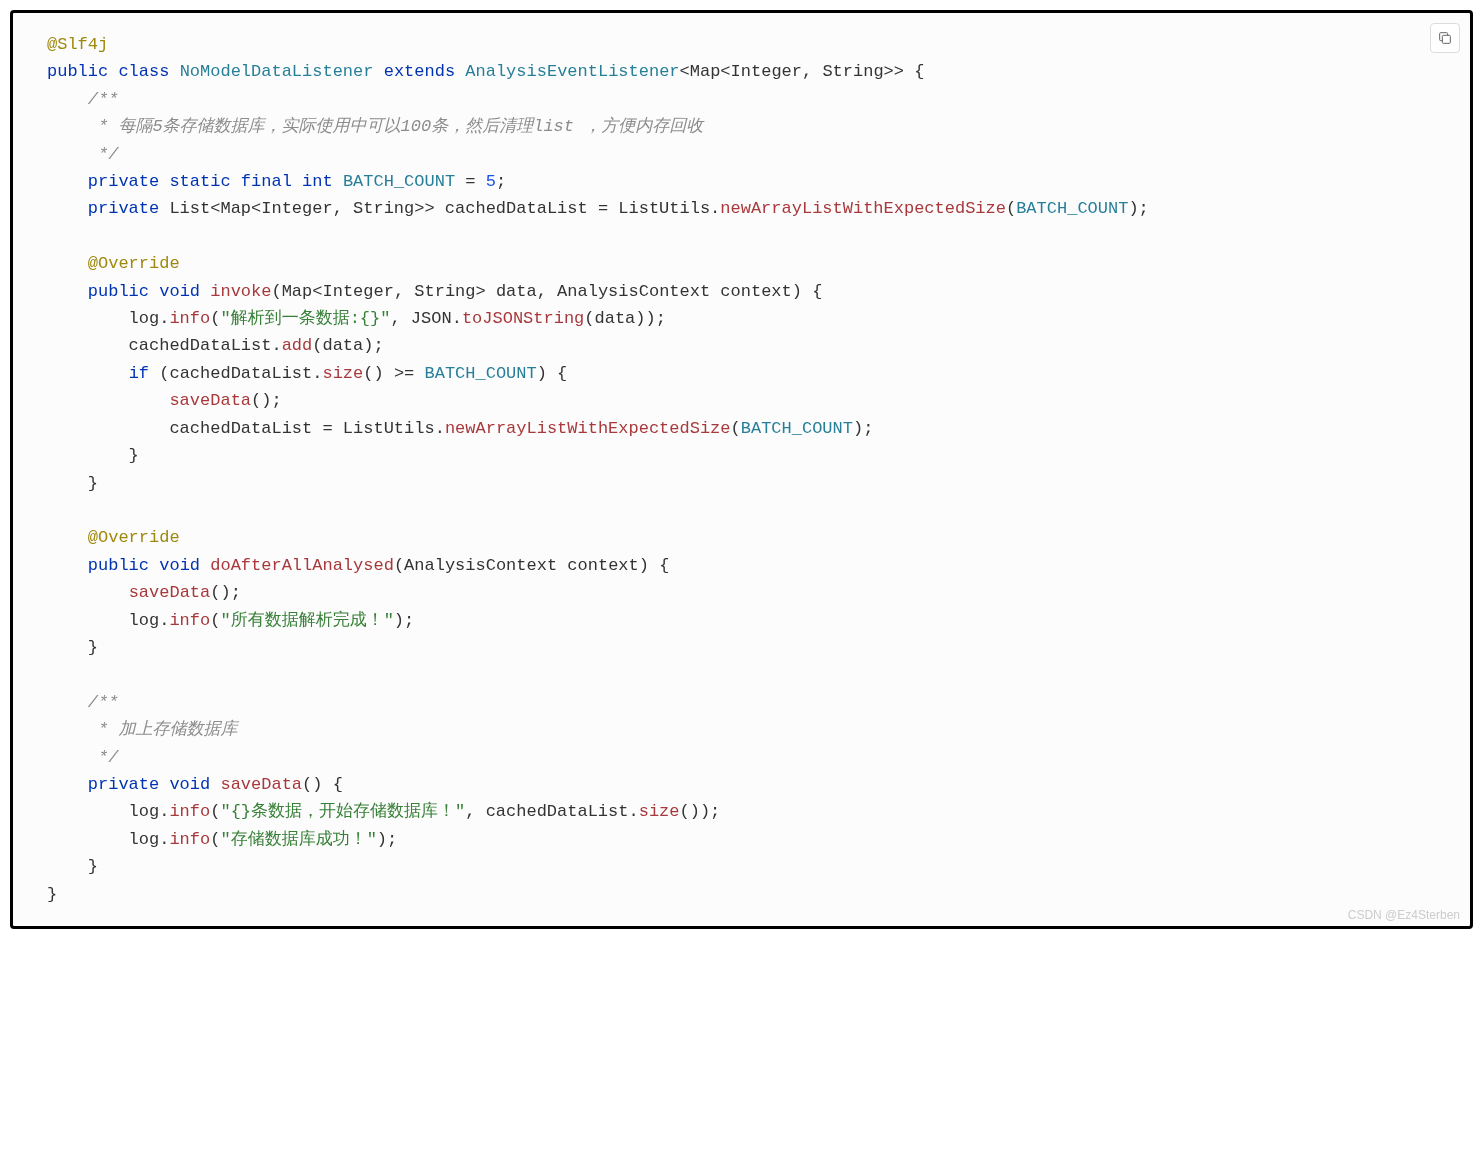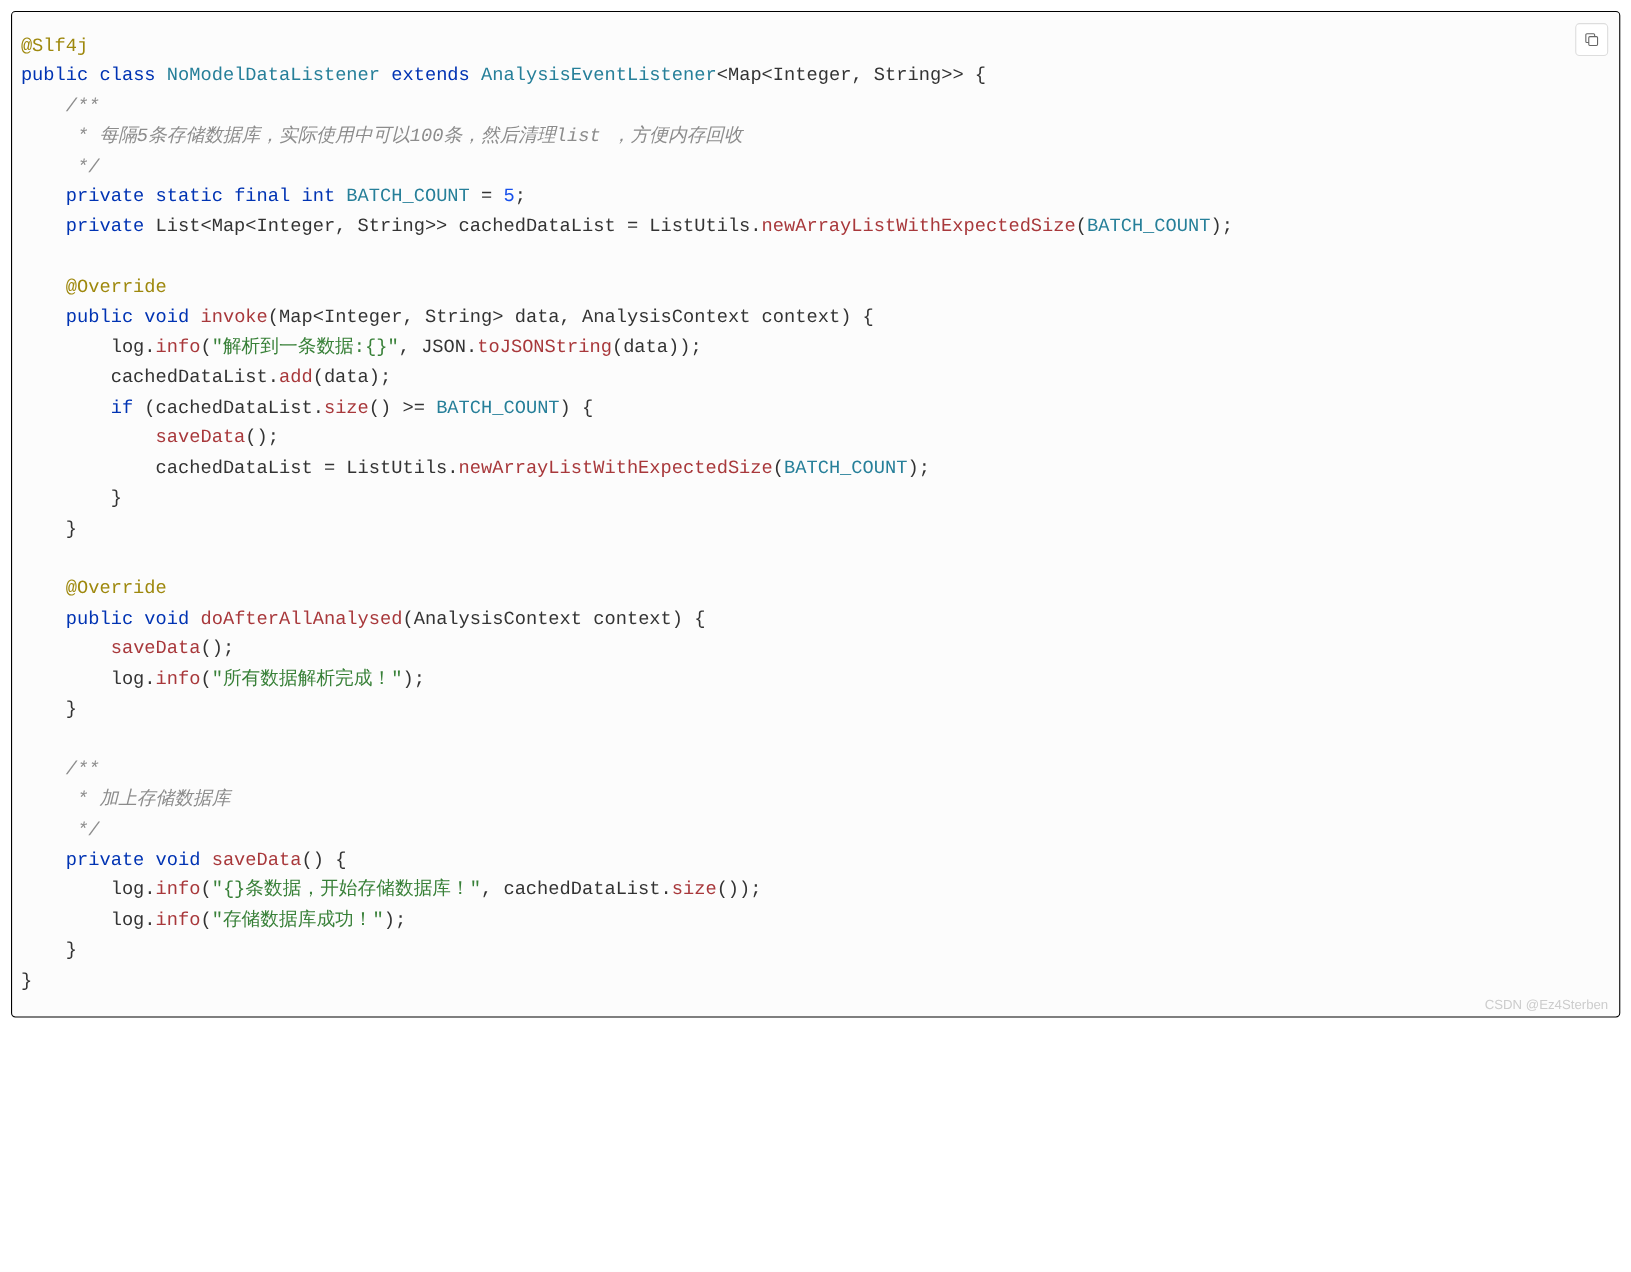--- a/index.html
+++ b/index.html
@@ -4,24 +4,24 @@
   <style>
     body {
       margin: 0;
       padding: 0;
       background: #fff;
       font-family: Consolas, "Courier New", monospace;
     }
     .code-container {
       position: relative;
       margin: 10px;
-      border: 1px solid #000000;
+      border: 3px solid #000000;
       border-radius: 4px;
       background: #fcfcfc;
-      padding: 18px 8px;
+      padding: 18px 34px;
     }
     .copy-btn {
       position: absolute;
       top: 10px;
       right: 10px;
       width: 28px;
       height: 28px;
       border: 1px solid #ddd;
       border-radius: 4px;
       background: #fff;

